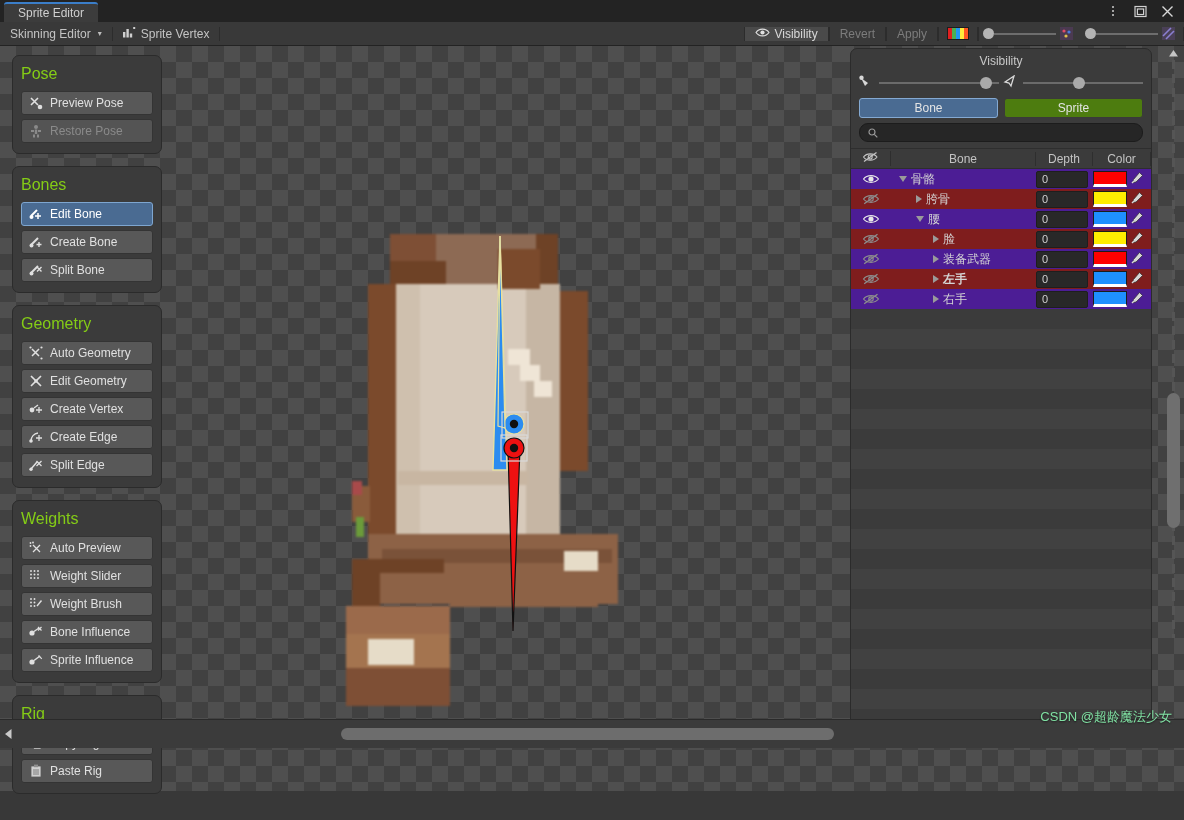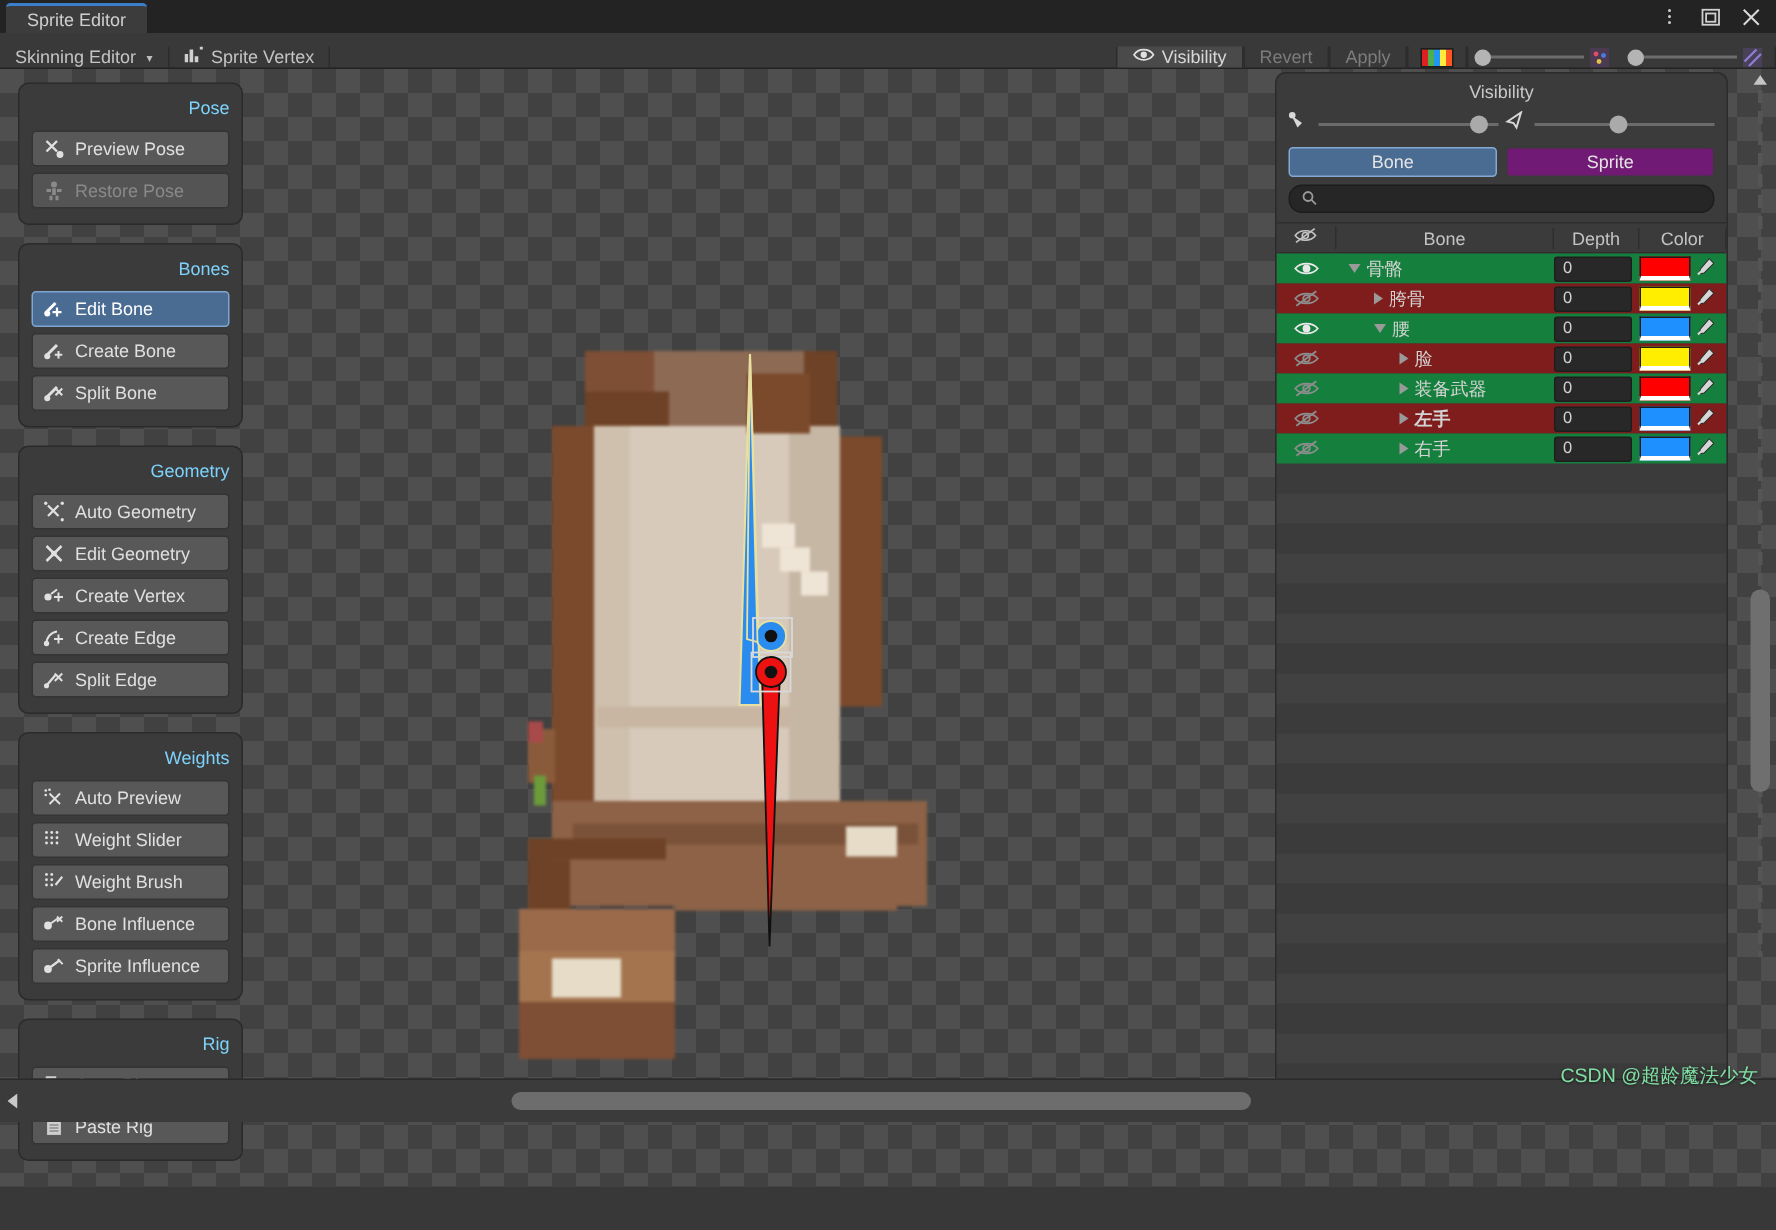--- a/index.html
+++ b/index.html
@@ -39,21 +39,21 @@
     color: #d0d0d0;
   }
   .dots { display: flex; flex-direction: column; gap: 2px; align-items: center; }
   .dots i { display: block; width: 2px; height: 2px; background: #cfcfcf; border-radius: 50%; }
 
   
   .toolbar {
     position: absolute; left: 0; top: 22px; width: 1184px; height: 24px;
     background: #393939;
     border-bottom: 1px solid #232323;
-    display: flex; align-items: flex-end;
+    display: flex; align-items: center;
   }
   .tb-btn {
     display: flex; align-items: center; gap: 5px;
     padding: 0 10px;
     font-size: 12px; color: #c4c4c4;
     border-right: 1px solid #2c2c2c;
     white-space: nowrap;
   }
   .tb-caret { font-size: 8px; color: #bdbdbd; margin-left: 2px; }
   .tb-spacer { flex: 1; }
@@ -107,21 +107,21 @@
   
   .palette { position: absolute; left: 12px; top: 55px; width: 150px; }
   .pgroup {
     background: #3b3b3b;
     border-radius: 7px;
     border: 1px solid #2b2b2b;
     margin-bottom: 12px;
     padding: 6px 8px 10px 8px;
   }
   .pgroup-title {
-    text-align: right; font-size: 12px; color: #7dd3fc;
+    text-align: left; font-size: 16px; color: #84cc16;
     padding: 3px 0 8px 0;
   }
   .pbtn {
     display: flex; align-items: center; gap: 7px;
     height: 24px; margin-bottom: 4px;
     background: #585858;
     border: 1px solid #343434;
     border-radius: 3px;
     padding: 0 7px;
     font-size: 12px; color: #e0e0e0;
@@ -143,21 +143,21 @@
   .vis-title { text-align: center; font-size: 12px; color: #c8c8c8; padding: 5px 0 6px 0; }
   .vis-sliders { display: flex; align-items: center; padding: 0 8px 6px 8px; gap: 4px; }
   .vs-group { display: flex; align-items: center; gap: 5px; flex: 1; }
   .vs-track { flex: 1; height: 2px; background: #6b6b6b; position: relative; }
   .vs-knob { position: absolute; top: -5px; width: 12px; height: 12px; border-radius: 50%; background: #aaaaaa; }
   .vis-toggles { display: flex; gap: 6px; padding: 0 8px 5px 8px; }
   .vtog {
     flex: 1; height: 20px; border-radius: 3px;
     display: flex; align-items: center; justify-content: center;
     font-size: 12px; color: #e4e4e4;
-    background: #701a75; border: 1px solid #3a3a3a;
+    background: #4d7c0f; border: 1px solid #3a3a3a;
   }
   .vtog.on { background: #4a6b92; border-color: #84a9d2; }
   .vis-search {
     margin: 0 8px 6px 8px; height: 19px; background: #262626;
     border: 1px solid #1c1c1c; border-radius: 9px;
     display: flex; align-items: center; padding: 0 8px; gap: 5px;
   }
   .vis-search input {
     background: transparent; border: none; outline: none;
     font-size: 11px; color: #cfcfcf; width: 100%;
@@ -168,21 +168,21 @@
     display: flex; align-items: center; height: 21px;
     background: #3b3b3b; border-top: 1px solid #2e2e2e; border-bottom: 1px solid #2e2e2e;
     font-size: 12px; color: #c3c3c3;
   }
   .vhead .c-eye { width: 40px; display: flex; align-items: center; justify-content: center; border-right: 1px solid #2e2e2e; }
   .vhead .c-bone { flex: 1; text-align: center; border-right: 1px solid #2e2e2e; }
   .vhead .c-depth { width: 57px; text-align: center; border-right: 1px solid #2e2e2e; }
   .vhead .c-color { width: 58px; text-align: center; border-right: 1px solid #2e2e2e; }
 
   .vrow { display: flex; align-items: center; height: 20px; font-size: 12px; color: #d4d4d4; }
-  .vrow.alt { background: #15803d; }
+  .vrow.alt { background: #4c1d95; }
   .vrow.plain { background: #7f1d1d; }
   .vrow .c-eye { width: 40px; display: flex; align-items: center; justify-content: center; }
   .vrow .c-bone { flex: 1; display: flex; align-items: center; gap: 4px; overflow: hidden; }
   .vrow .c-depth { width: 57px; display: flex; align-items: center; }
   .vrow .c-color { width: 58px; display: flex; align-items: center; gap: 3px; }
   .depth-field {
     width: 52px; height: 17px; background: #282828; border: 1px solid #1e1e1e;
     border-radius: 2px; font-size: 11px; color: #d0d0d0; display: flex;
     align-items: center; padding-left: 5px;
   }

